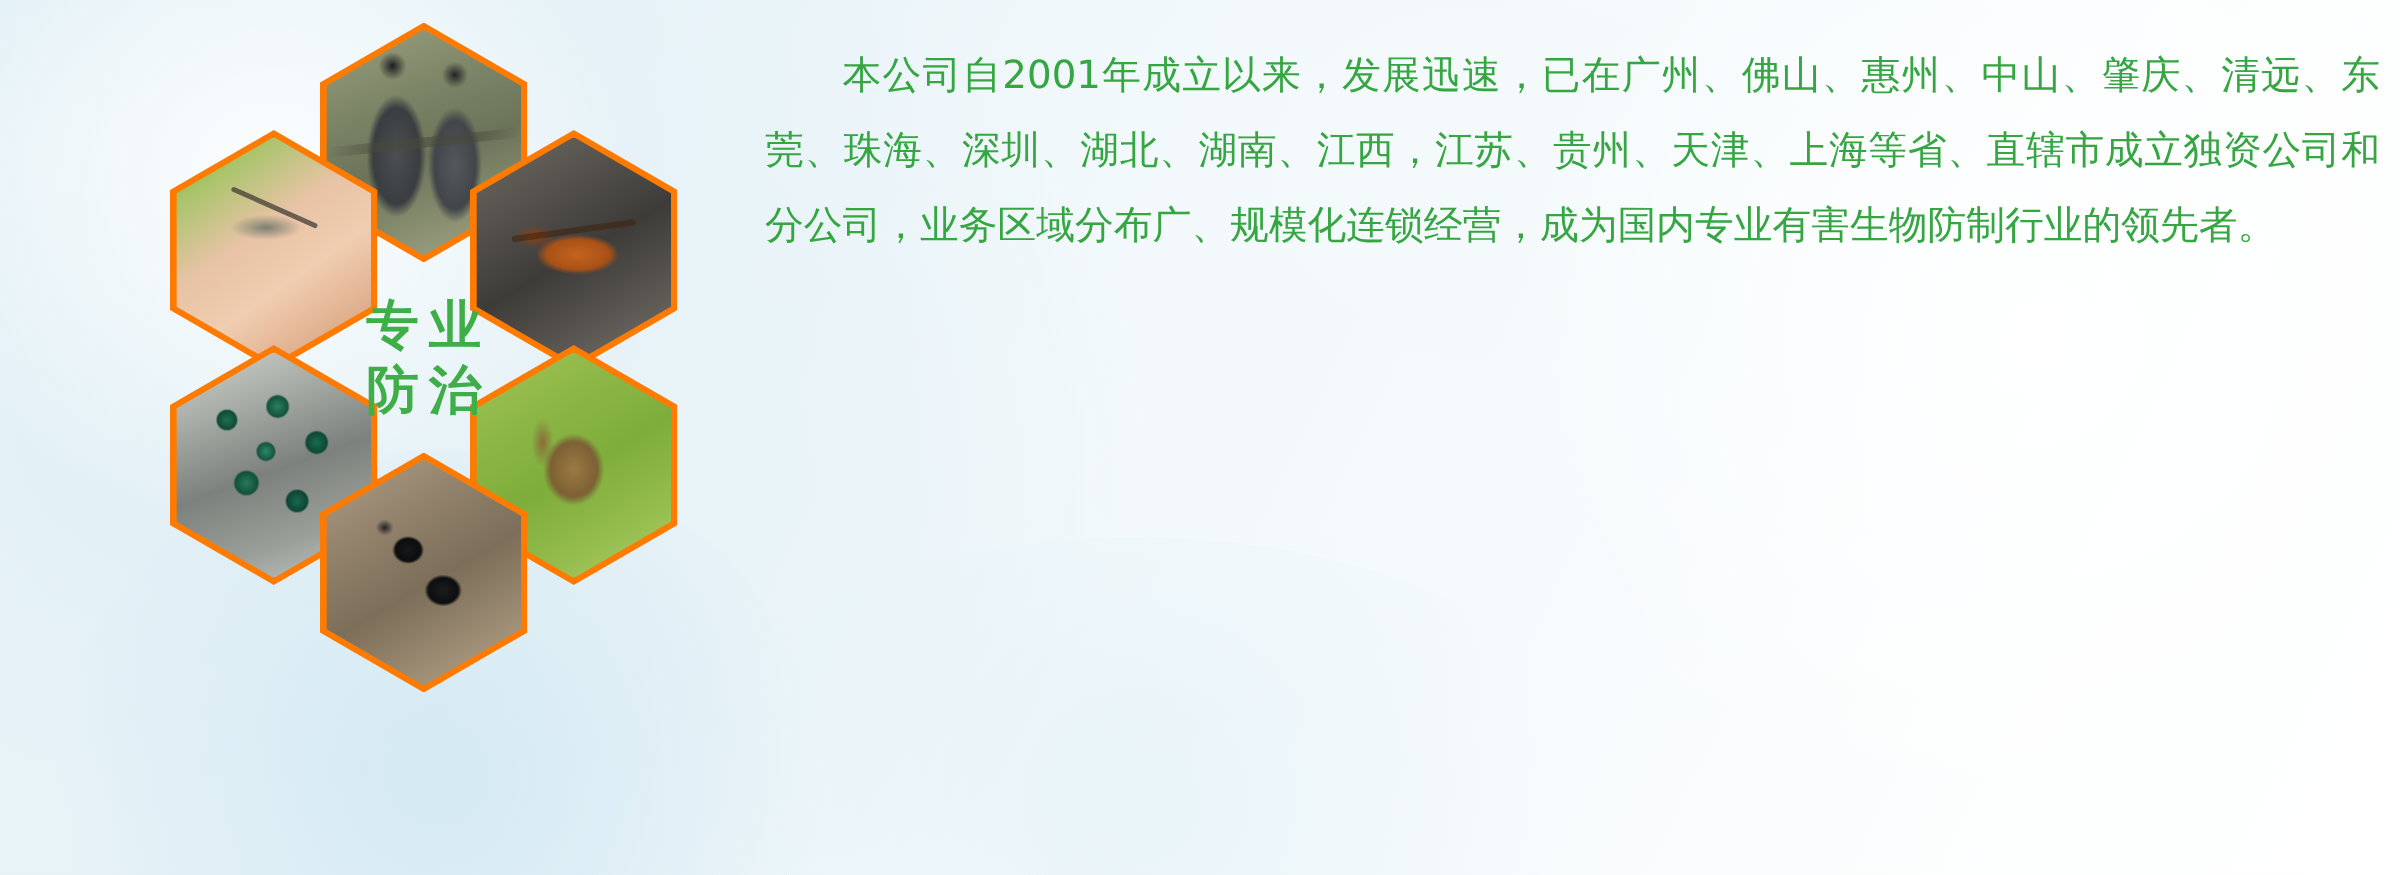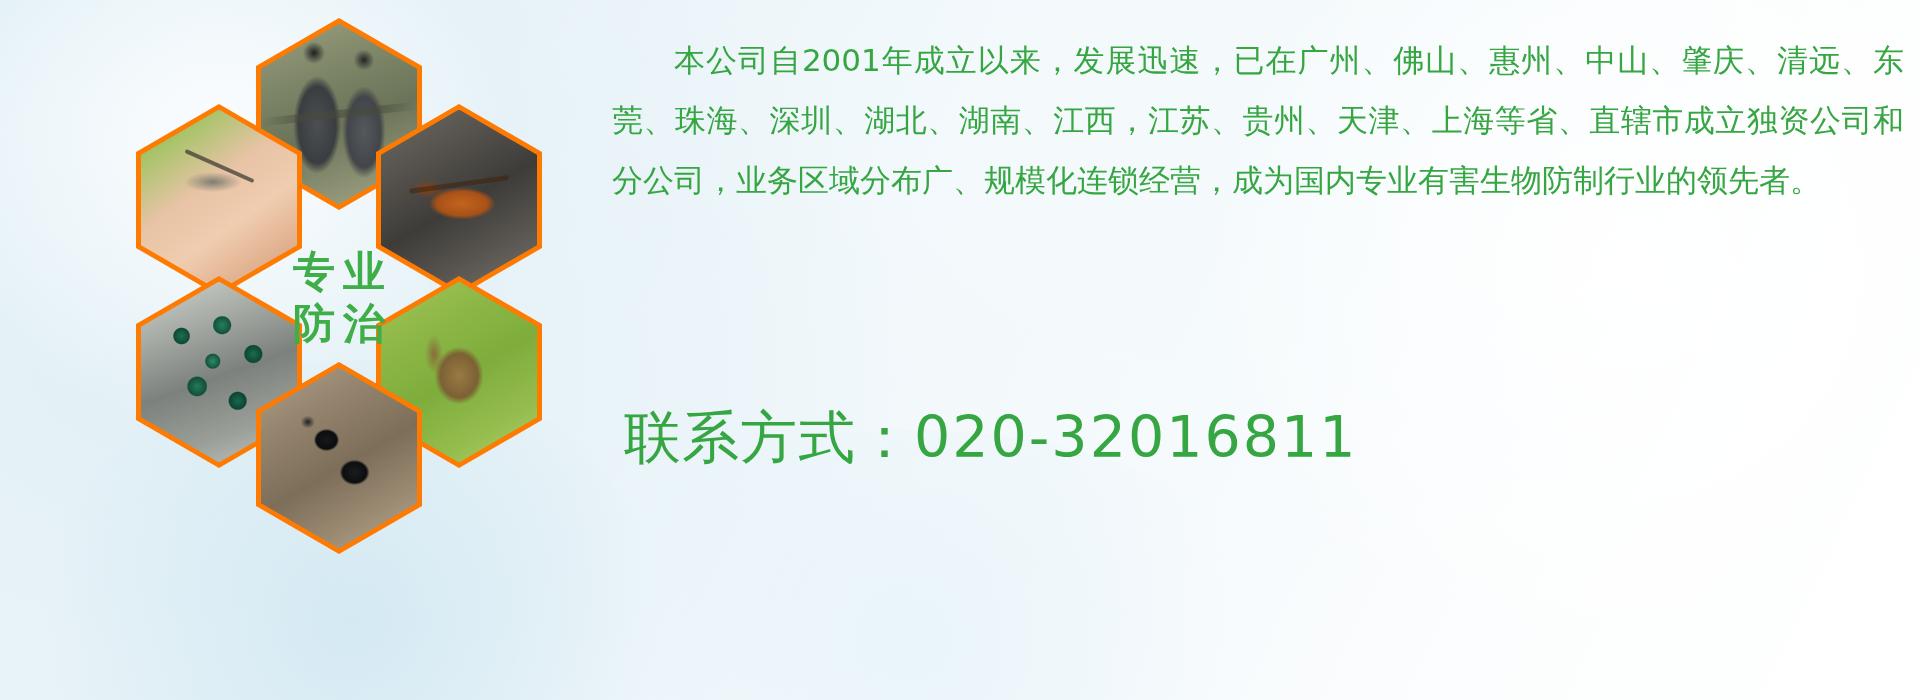--- a/index.html
+++ b/index.html
@@ -153,21 +153,21 @@
       radial-gradient(ellipse 17px 15px at 42% 40%, #16181a 0%, #0c0d0e 60%, rgba(12,13,14,0) 75%),
       radial-gradient(ellipse 20px 17px at 60% 58%, #1a1c1e 0%, #0d0e0f 60%, rgba(13,14,15,0) 75%),
       radial-gradient(ellipse 10px 9px at 30% 30%, #202224 0%, rgba(32,34,36,0) 72%),
       linear-gradient(150deg, #b0a08a 0%, #95856f 26%, #7d6e59 54%, #9b8b73 78%, #b8a890 100%);
   }
 
   
   .center-text {
     position: absolute;
     left: 166px;
-    top: 184px;
+    top: 172px;
     width: 166px;
     height: 192px;
     display: flex;
     flex-direction: column;
     align-items: center;
     justify-content: center;
     gap: 6px;
   }
   .center-text .slogan-line {
     font-family: "DejaVu Sans", "Liberation Sans", sans-serif;
@@ -274,18 +274,15 @@
       <div class="slogan-line">防治</div>
     </div>
 
   </div>
 
   <div id="copy">
     <p id="intro-paragraph">本公司自2001年成立以来，发展迅速，已在广州、佛山、惠州、中山、肇庆、清远、东莞、珠海、深圳、湖北、湖南、江西，江苏、贵州、天津、上海等省、直辖市成立独资公司和分公司，业务区域分布广、规模化连锁经营，成为国内专业有害生物防制行业的领先者。</p>
   </div>
 
   <div id="contact-block">
-    <div class="contact-row primary">
-      <span class="contact-label">联系方式：</span><span class="contact-number">020-32016811</span>
-    </div>
   </div>
 
 </div>
 
 </body></html>

